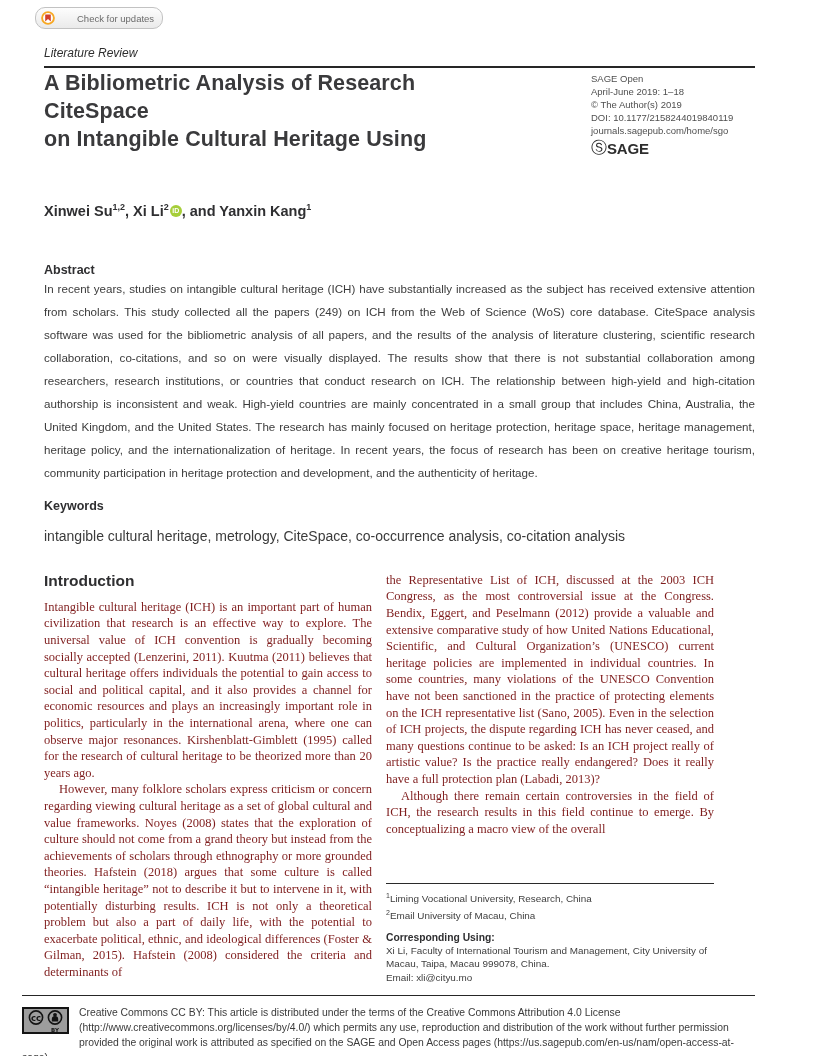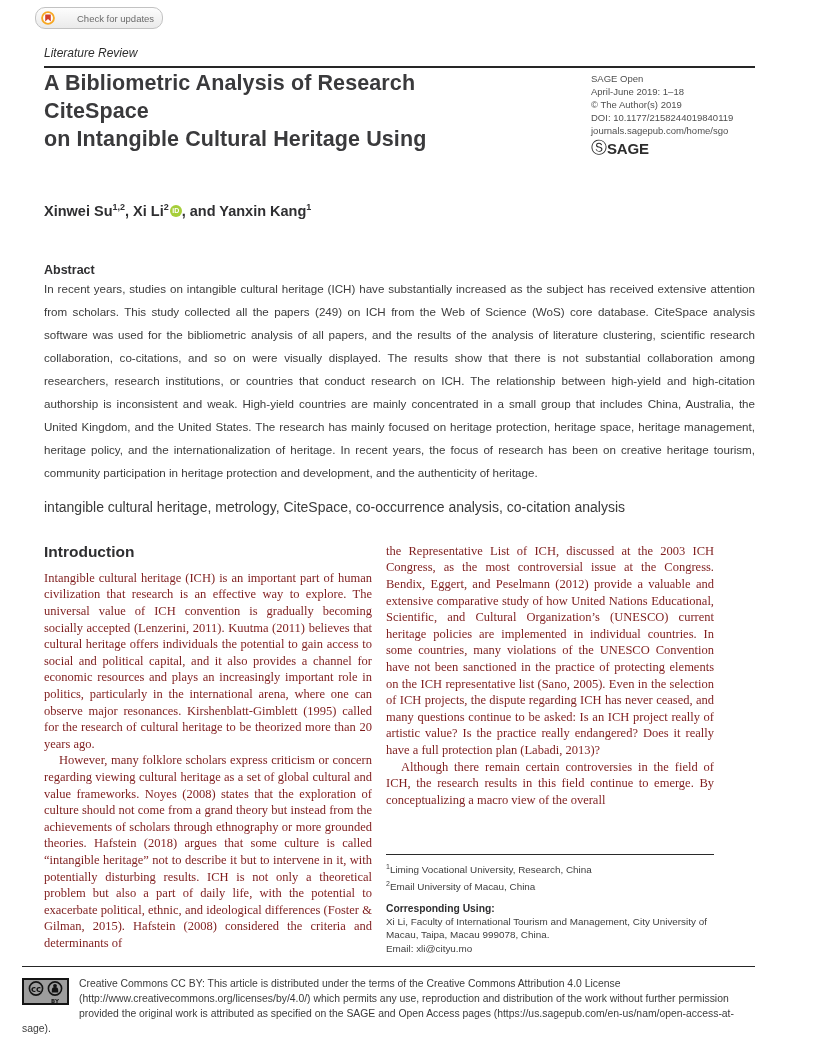--- a/index.html
+++ b/index.html
@@ -112,20 +112,21 @@
     </div>
   </div>
 
   <div class="authors">
     <span>Xinwei Su</span><sup>1,2</sup><span>, Xi Li</span><sup>2</sup><span class="orcid">iD</span><span>, and Yanxin Kang</span><sup>1</sup>
   </div>
 
   <div class="sec-heading abs-heading">Abstract</div>
   <div class="abs-text">In recent years, studies on intangible cultural heritage (ICH) have substantially increased as the subject has received extensive attention from scholars. This study collected all the papers (249) on ICH from the Web of Science (WoS) core database. CiteSpace analysis software was used for the bibliometric analysis of all papers, and the results of the analysis of literature clustering, scientific research collaboration, co-citations, and so on were visually displayed. The results show that there is not substantial collaboration among researchers, research institutions, or countries that conduct research on ICH. The relationship between high-yield and high-citation authorship is inconsistent and weak. High-yield countries are mainly concentrated in a small group that includes China, Australia, the United Kingdom, and the United States. The research has mainly focused on heritage protection, heritage space, heritage management, heritage policy, and the internationalization of heritage. In recent years, the focus of research has been on creative heritage tourism, community participation in heritage protection and development, and the authenticity of heritage.</div>
 
+  <div class="sec-heading kw-heading">Keywords</div>
   <div class="kw-text">intangible cultural heritage, metrology, CiteSpace, co-occurrence analysis, co-citation analysis</div>
 
   <div class="columns">
     <div class="col col-left">
       <h2 class="intro-heading">Introduction</h2>
       <p class="bpara">Intangible cultural heritage (ICH) is an important part of human civilization that research is an effective way to explore. The universal value of ICH convention is gradually becoming socially accepted (Lenzerini, 2011). Kuutma (2011) believes that cultural heritage offers individuals the potential to gain access to social and political capital, and it also provides a channel for economic resources and plays an increasingly important role in politics, particularly in the international arena, where one can observe major resonances. Kirshenblatt-Gimblett (1995) called for the research of cultural heritage to be theorized more than 20 years ago.</p>
       <p class="bpara indent">However, many folklore scholars express criticism or concern regarding viewing cultural heritage as a set of global cultural and value frameworks. Noyes (2008) states that the exploration of culture should not come from a grand theory but instead from the achievements of scholars through ethnography or more grounded theories. Hafstein (2018) argues that some culture is called “intangible heritage” not to describe it but to intervene in it, with potentially disturbing results. ICH is not only a theoretical problem but also a part of daily life, with the potential to exacerbate political, ethnic, and ideological differences (Foster &amp; Gilman, 2015). Hafstein (2008) considered the criteria and determinants of</p>
     </div>
     <div class="col col-right">
       <p class="bpara">the Representative List of ICH, discussed at the 2003 ICH Congress, as the most controversial issue at the Congress. Bendix, Eggert, and Peselmann (2012) provide a valuable and extensive comparative study of how United Nations Educational, Scientific, and Cultural Organization’s (UNESCO) current heritage policies are implemented in individual countries. In some countries, many violations of the UNESCO Convention have not been sanctioned in the practice of protecting elements on the ICH representative list (Sano, 2005). Even in the selection of ICH projects, the dispute regarding ICH has never ceased, and many questions continue to be asked: Is an ICH project really of artistic value? Is the practice really endangered? Does it really have a full protection plan (Labadi, 2013)?</p>

